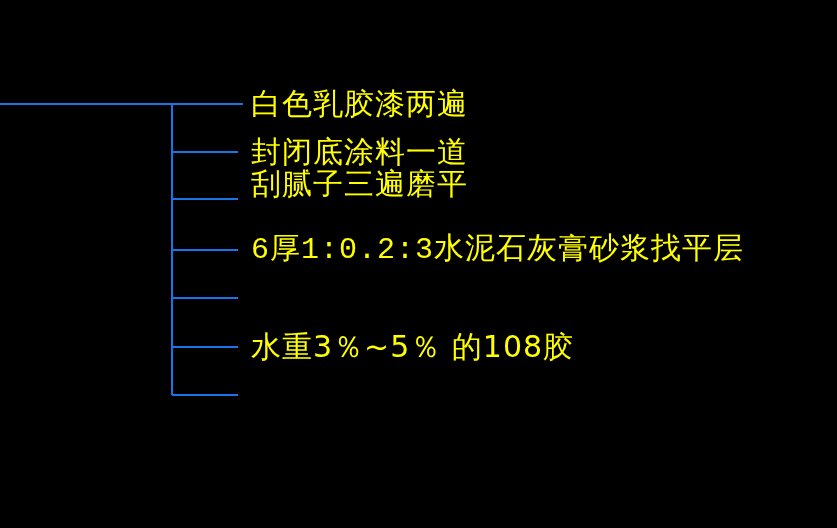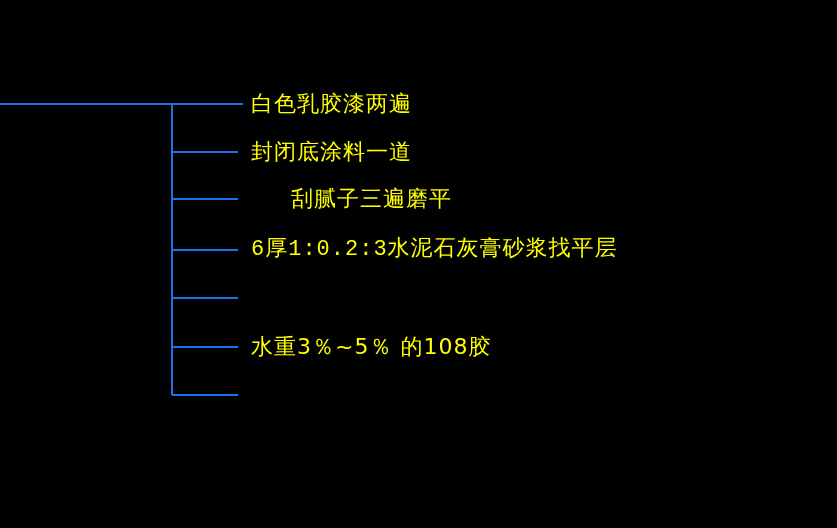--- a/index.html
+++ b/index.html
@@ -28,21 +28,21 @@
   }
   .leader-svg line {
     stroke: var(--leader-line, #1874E8);
     stroke-width: 2;
     shape-rendering: crispEdges;
   }
   .layer-label {
     position: absolute;
     left: 251px;
     color: var(--label-text, #FFFF00);
-    font-size: 22px;
+    font-size: 30px;
     line-height: 26px;
     white-space: nowrap;
     letter-spacing: 1px;
   }
 </style>
 </head>
 <body>
 
 <div class="canvas">
 
@@ -52,17 +52,17 @@
     <line x1="172" y1="152" x2="238" y2="152"></line>
     <line x1="172" y1="199" x2="238" y2="199"></line>
     <line x1="172" y1="250" x2="238" y2="250"></line>
     <line x1="172" y1="298" x2="238" y2="298"></line>
     <line x1="172" y1="347" x2="238" y2="347"></line>
     <line x1="172" y1="395" x2="238" y2="395"></line>
   </svg>
 
   <div class="layer-label" style="top: 91px;">白色乳胶漆两遍</div>
   <div class="layer-label" style="top: 139px;">封闭底涂料一道</div>
-  <div class="layer-label" style="top: 186px; margin-left: 40px;">刮腻子三遍磨平</div>
+  <div class="layer-label" style="top: 171px;">刮腻子三遍磨平</div>
   <div class="layer-label" style="top: 237px; font-family: Liberation Mono, monospace;">6厚1:0.2:3水泥石灰膏砂浆找平层</div>
   <div class="layer-label" style="top: 334px;">水重3％~5％ 的108胶</div>
 
 </div>
 
 </body></html>

